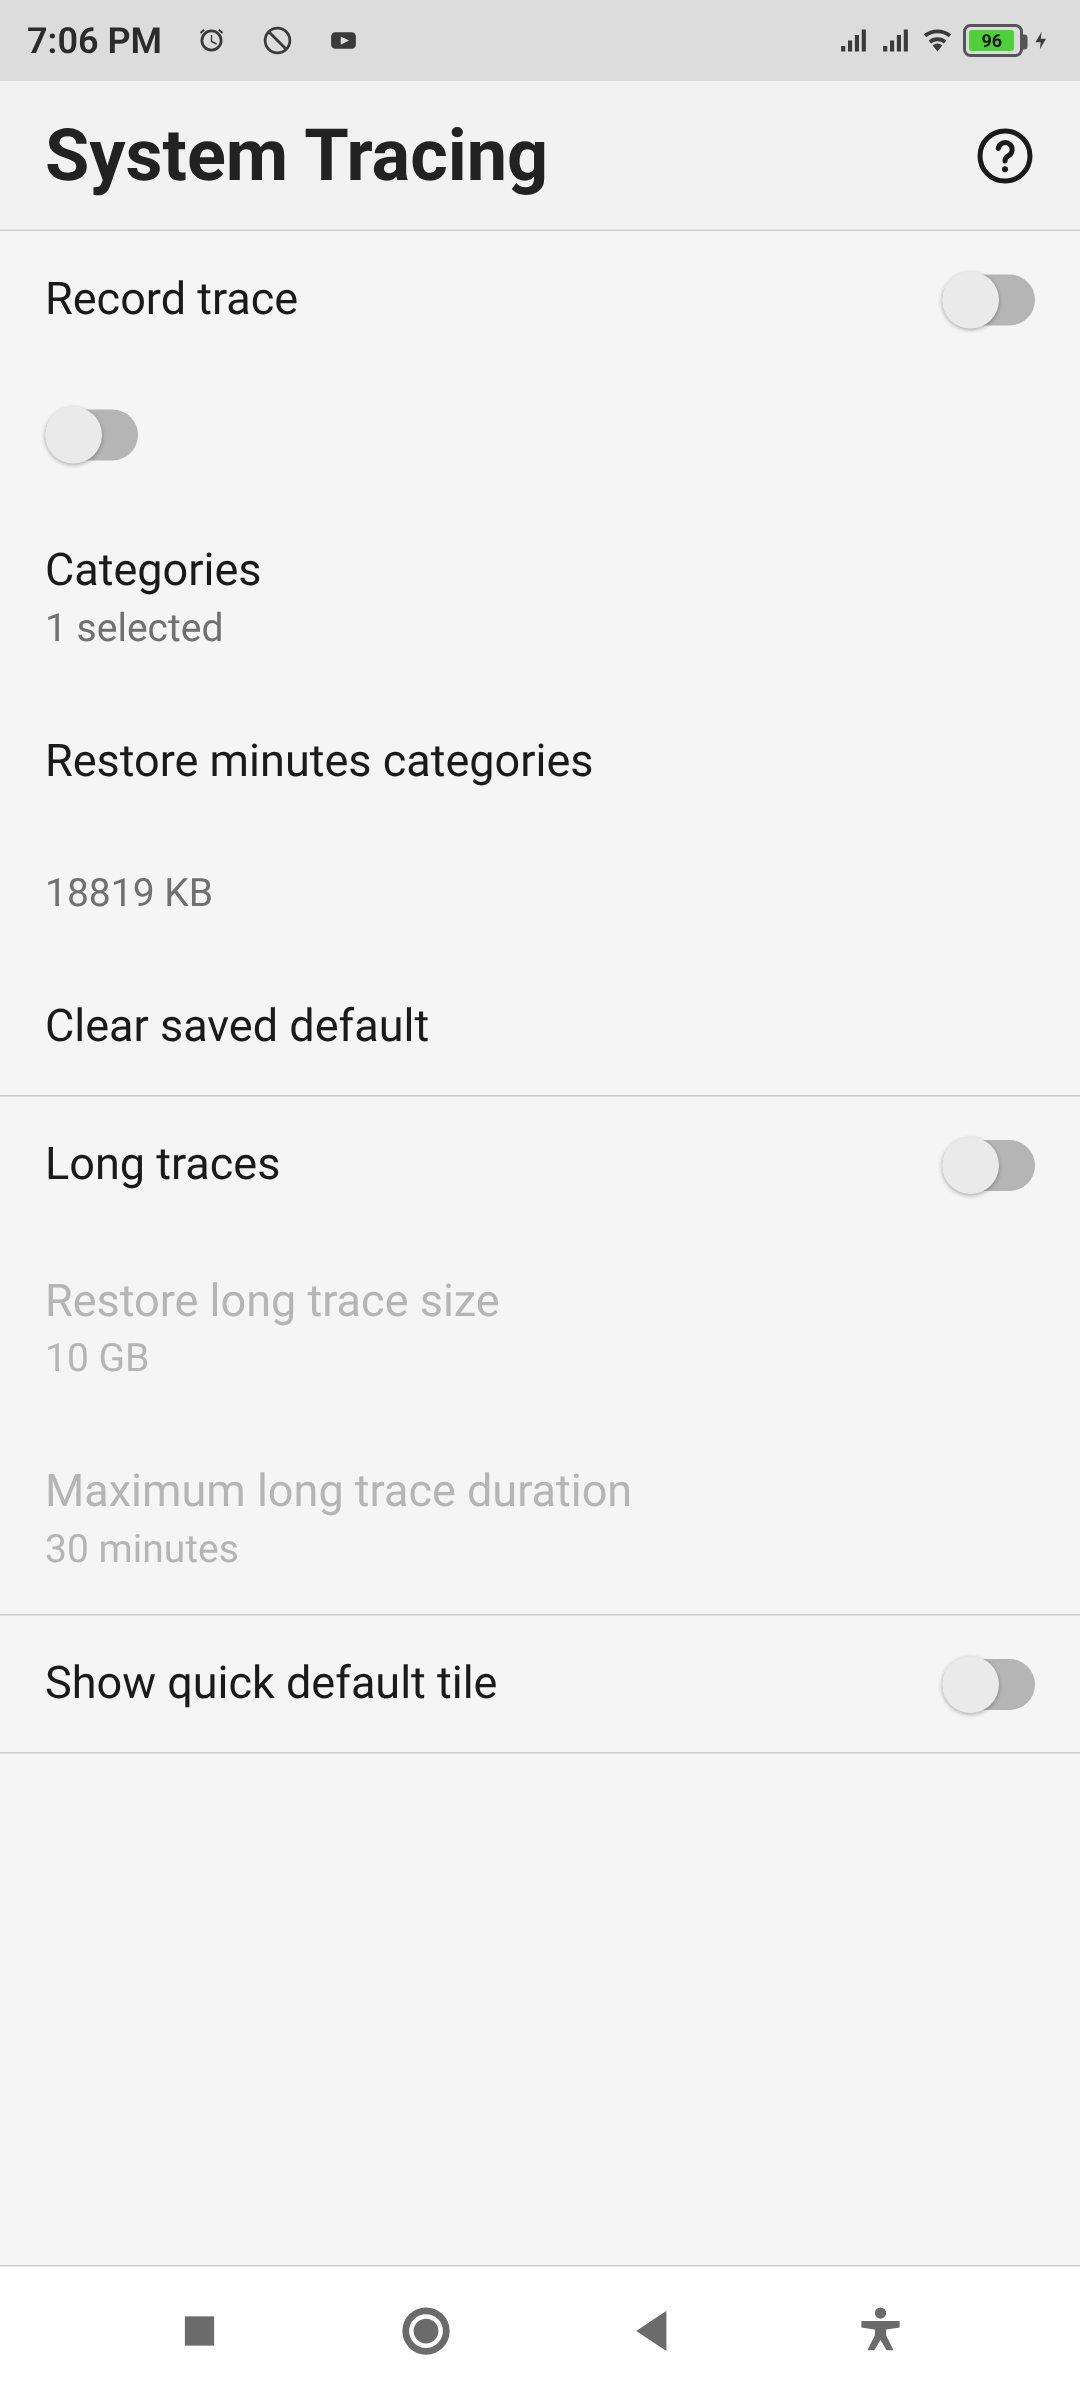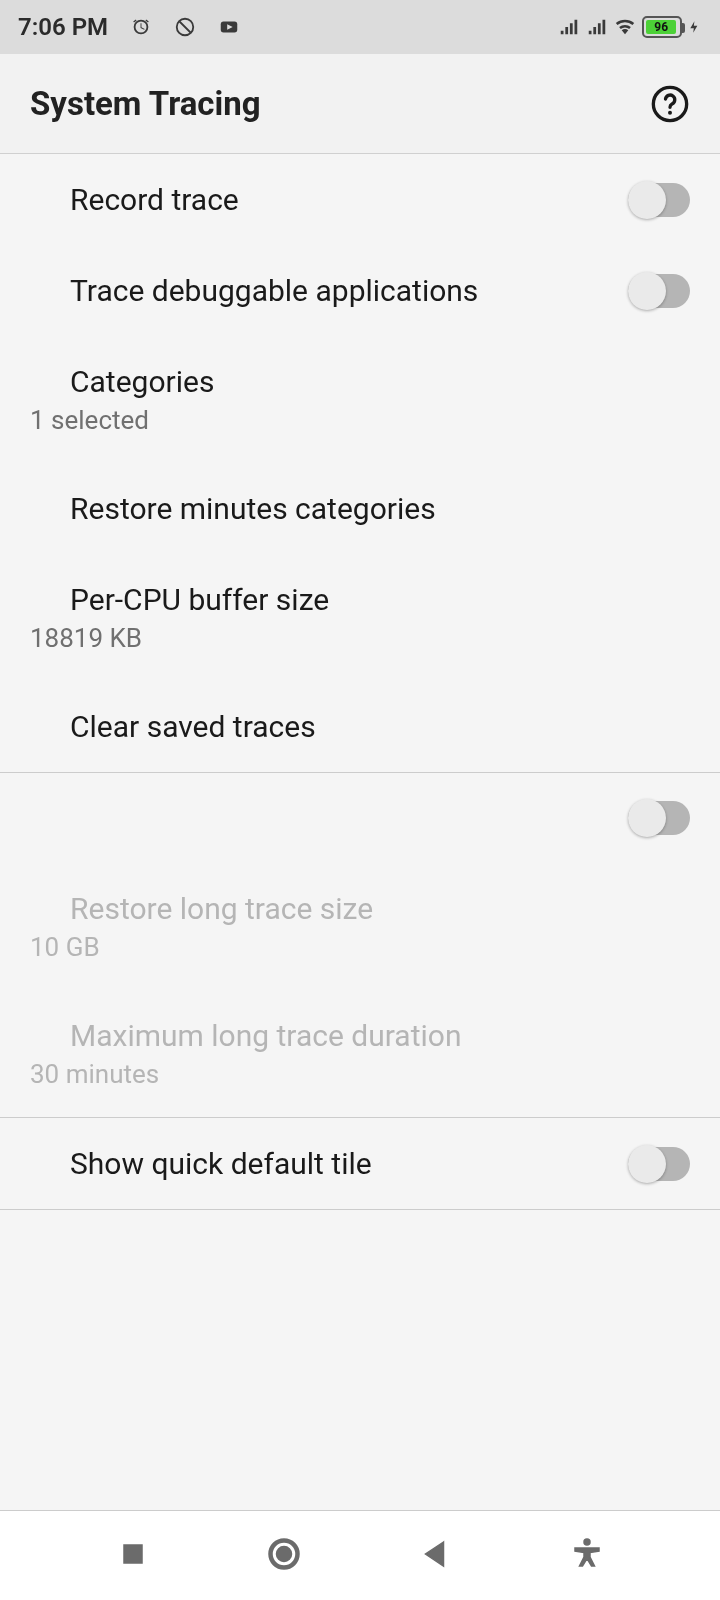--- a/index.html
+++ b/index.html
@@ -33,30 +33,30 @@
     display:flex; align-items:center; justify-content:center;
     font-size:12px; color:#111; font-weight:700;
   }
   .appbar {
     height:100px;
     background:#f2f2f2;
     display:flex; align-items:center; justify-content:space-between;
     padding:0 30px;
     border-bottom:1px solid #d0d0d0;
   }
-  .appbar-title { font-size:33px; font-weight:700; color:#222; }
+  .appbar-title { font-size:48px; font-weight:700; color:#222; }
   .help-btn { width:40px; height:40px; }
   .content { display:flex; flex-direction:column; }
   .item {
     padding:28px 30px;
     display:flex; align-items:center; justify-content:space-between;
     gap:20px;
   }
   .item-text { display:flex; flex-direction:column; gap:6px; }
-  .title { font-size:30px; color:#1a1a1a;margin-left:40px; }
+  .title { font-size:30px; color:#1a1a1a; }
   .subtitle { font-size:26px; color:#707070; }
   .disabled .title, .disabled .subtitle { color:#b5b5b5; }
   .divider { height:1px; background:#ccc; width:100%; }
   .switch {
     width:62px; height:34px; border-radius:17px; background:#b5b5b5;
     position:relative; flex:none;
   }
   .switch-thumb {
     position:absolute; left:0px; top:-2px;
     width:38px; height:38px; border-radius:50%;
@@ -123,58 +123,55 @@
   <div class="item">
     <div class="item-text">
       <div class="title">Record trace</div>
     </div>
     <div class="switch">
         <div class="switch-thumb"></div>
       </div>
   </div>
 
   <div class="item">
-    <div class="item-text">
-      <div class="title">Trace debuggable applications</div>
-    </div>
     <div class="switch">
         <div class="switch-thumb"></div>
       </div>
   </div>
 
   <div class="item">
     <div class="item-text">
       <div class="title">Categories</div>
       <div class="subtitle">1 selected</div>
     </div>
   </div>
 
   <div class="item">
     <div class="item-text">
       <div class="title">Restore minutes categories</div>
     </div>
   </div>
 
   <div class="item">
     <div class="item-text">
-      <div class="title">Per-CPU buffer size</div>
       <div class="subtitle">18819 KB</div>
     </div>
   </div>
 
   <div class="item">
     <div class="item-text">
-      <div class="title">Clear saved traces</div>
+      <div class="title">Clear saved default</div>
     </div>
   </div>
 
   <div class="divider"></div>
 
   <div class="item">
     <div class="item-text">
+      <div class="title">Long traces</div>
     </div>
     <div class="switch">
         <div class="switch-thumb"></div>
       </div>
   </div>
 
   <div class="item disabled">
     <div class="item-text">
       <div class="title">Restore long trace size</div>
       <div class="subtitle">10 GB</div>

